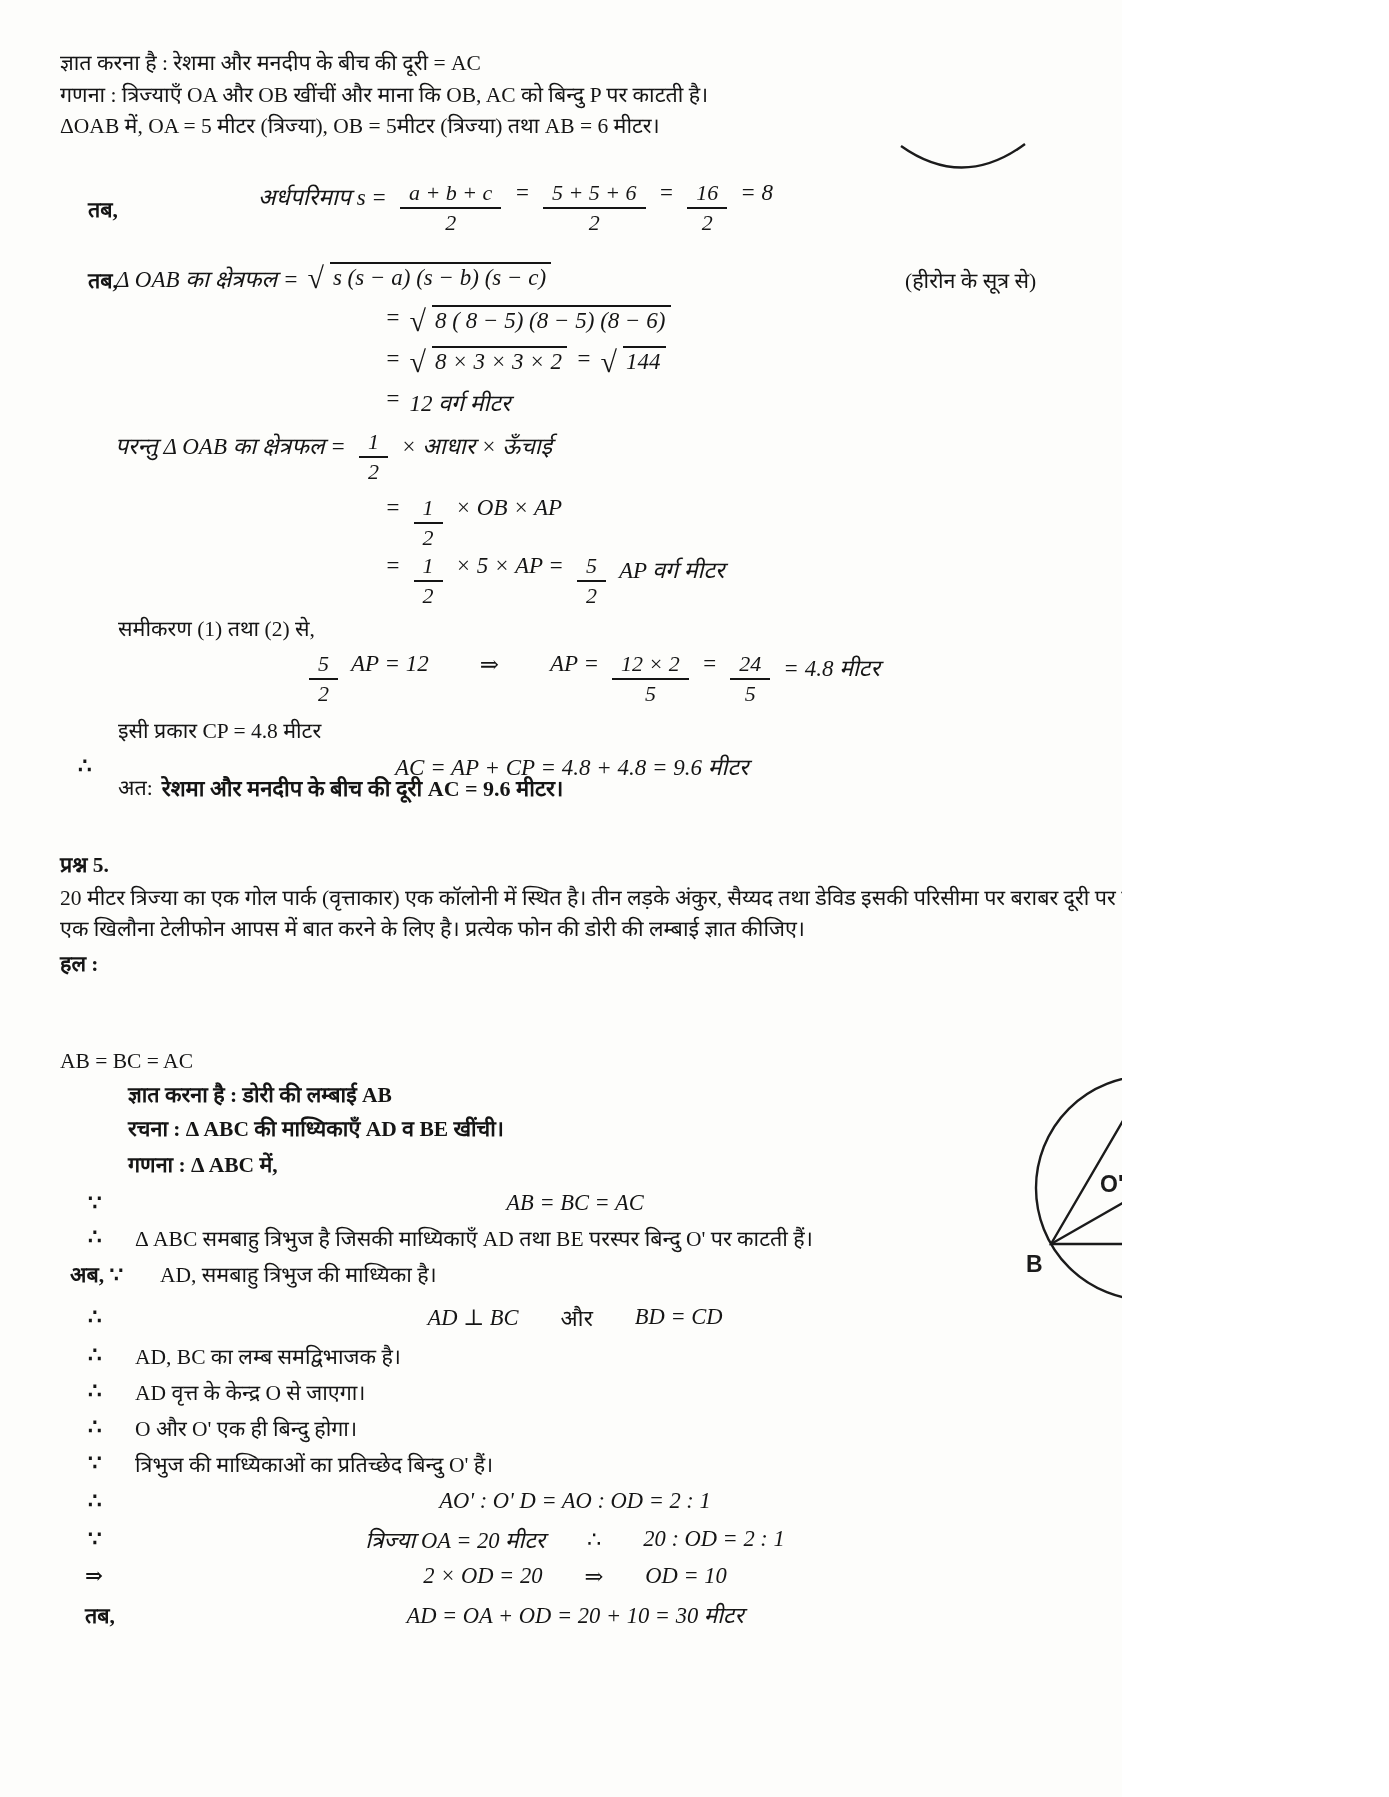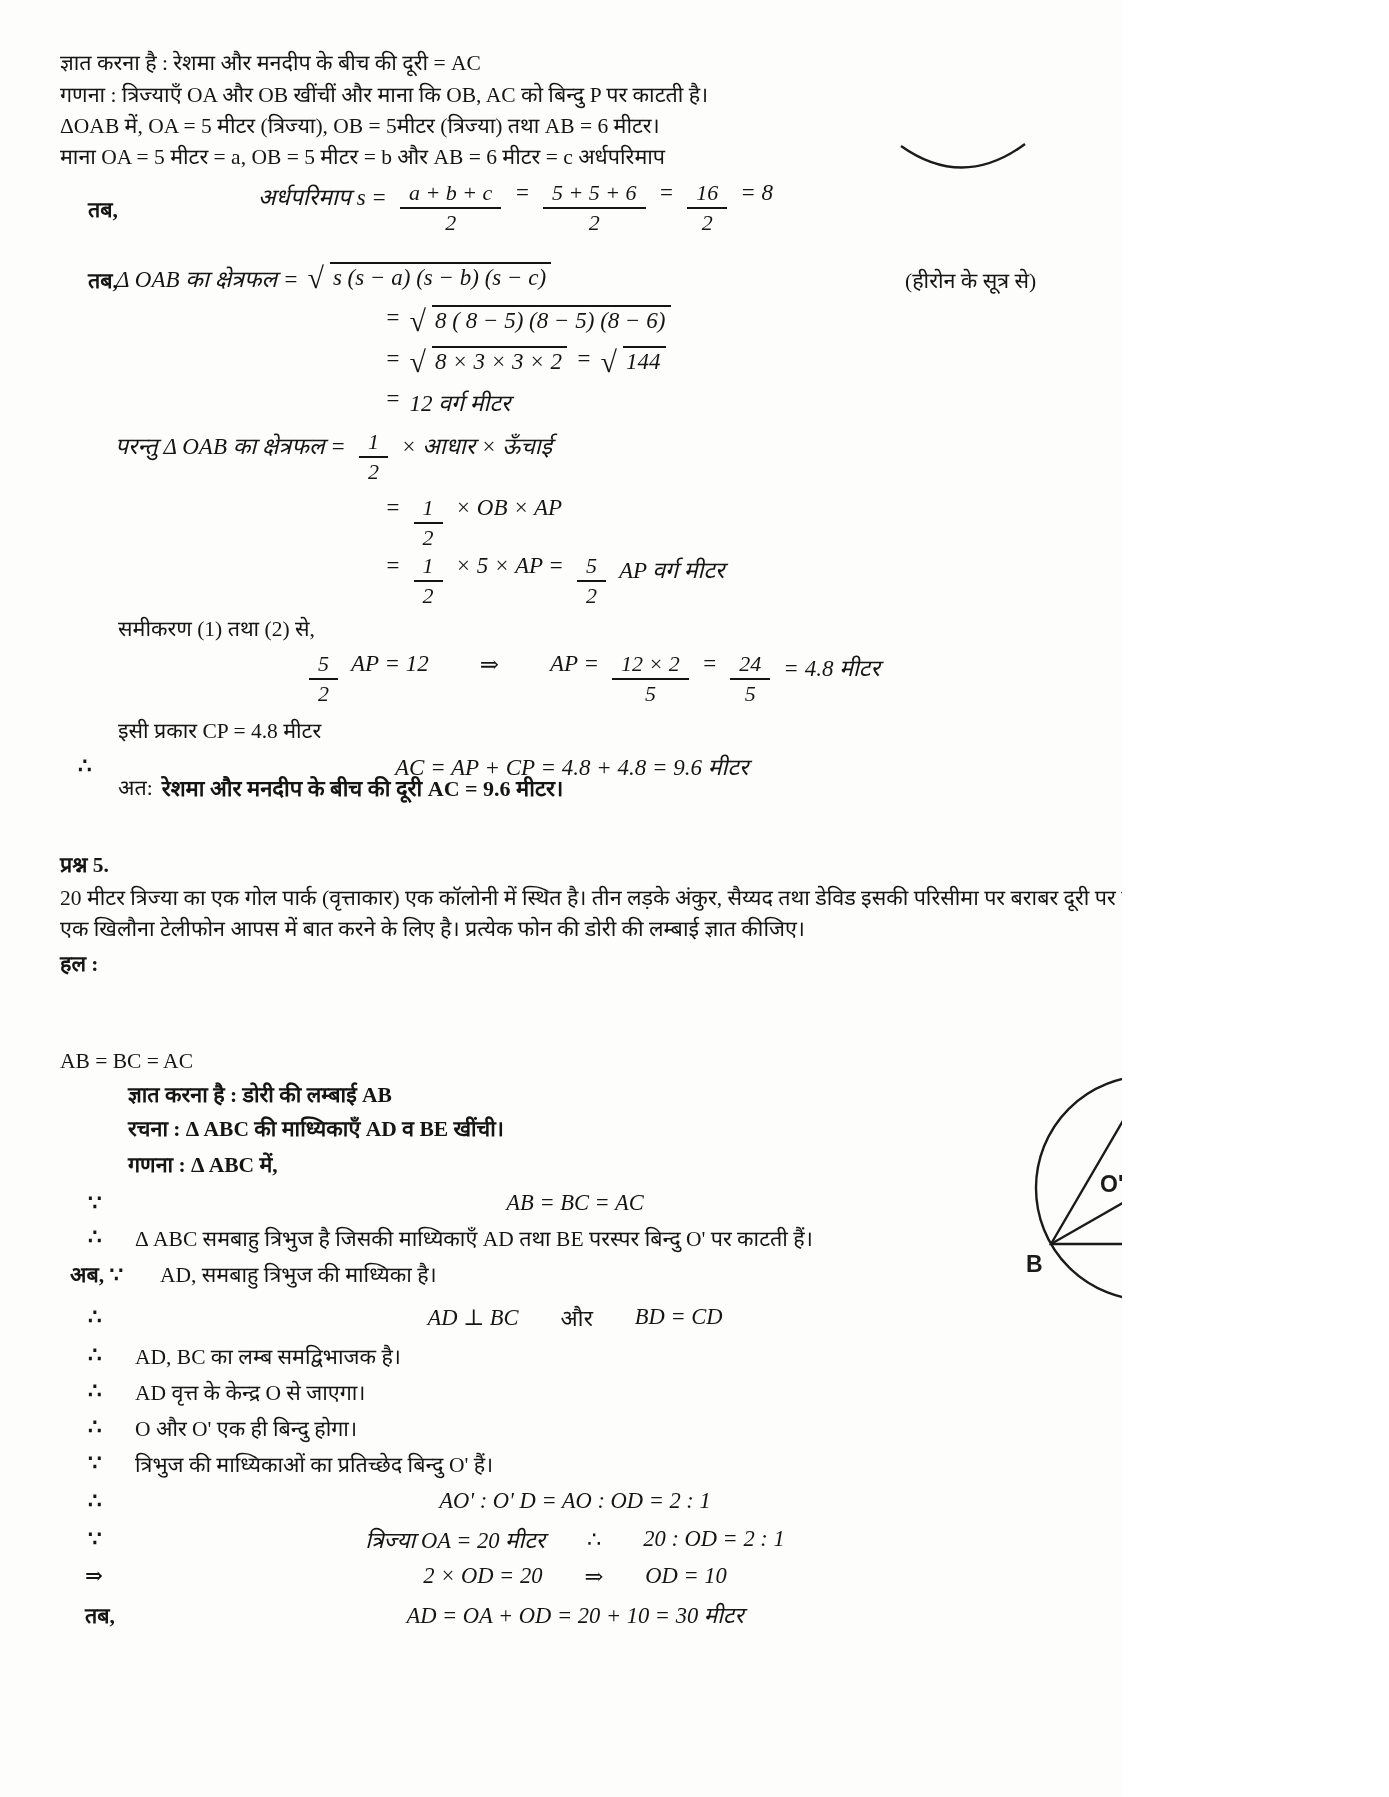--- a/index.html
+++ b/index.html
@@ -124,21 +124,20 @@
   }
 </style>
 </head>
 <body>
 
 <div class="page">
 
   <div class="tline" style="top:48px">ज्ञात करना है : रेशमा और मनदीप के बीच की दूरी = AC</div>
   <div class="tline" style="top:80px">गणना : त्रिज्याएँ OA और OB खींचीं और माना कि OB, AC को बिन्दु P पर काटती है।</div>
   <div class="tline" style="top:111px">ΔOAB में, OA = 5 मीटर (त्रिज्या), OB = 5मीटर (त्रिज्या) तथा AB = 6 मीटर।</div>
-  <div class="tline" style="top:142px">माना OA = 5 मीटर = a, OB = 5 मीटर = b और AB = 6 मीटर = c अर्धपरिमाप</div>
 
   <svg class="arc" viewBox="0 0 135 55" style="left:895px;top:138px;width:135px;height:55px">
     <path class="stroke" d="M6,8 Q68,52 130,6"></path>
   </svg>
 
   <div class="eqrow" style="top:173px;height:70px">
     <span class="mk" style="left:88px">तब,</span>
     <span class="eq" style="margin-left:258px">
       <span>अर्धपरिमाप s =</span>
       <span class="frac">

